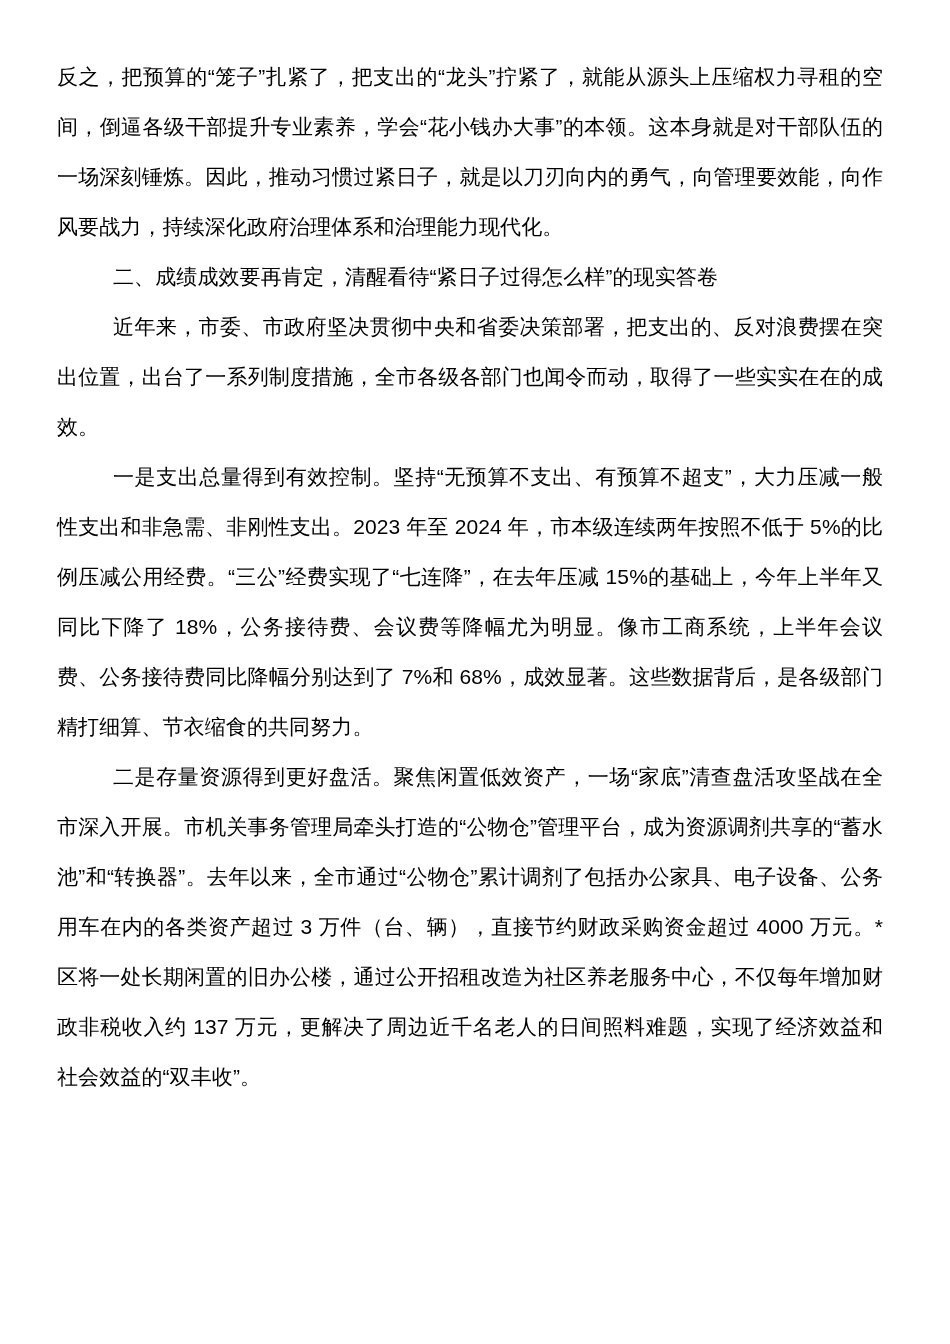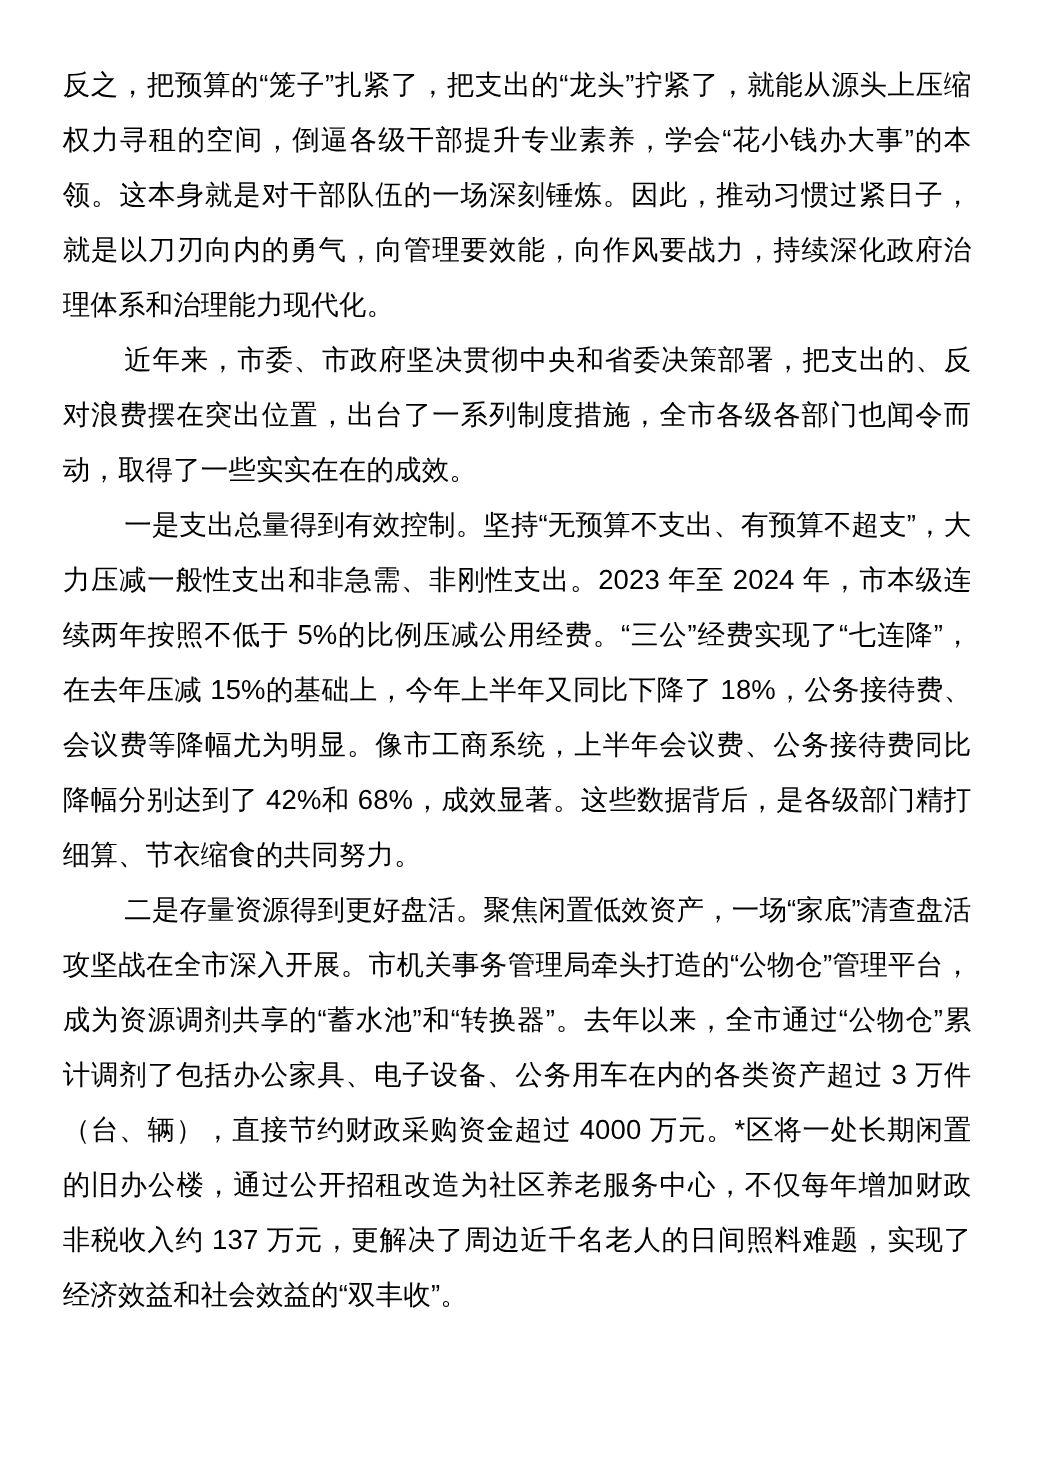--- a/index.html
+++ b/index.html
@@ -19,21 +19,21 @@
     box-sizing: border-box;
   }
   .doc-body {
     position: absolute;
     left: 57px;
     top: 52px;
     width: 826px;
   }
   .para {
     margin: 0;
-    font-size: 25px;
+    font-size: 21px;
     line-height: 50px;
     color: #000000;
     text-align: justify;
     text-justify: inter-ideograph;
     text-align-last: left;
     letter-spacing: 0.1px;
     font-weight: 400;
     -webkit-font-smoothing: antialiased;
   }
   .para.indent {
@@ -42,17 +42,18 @@
   .para + .para {
     margin-top: 0;
   }
 </style>
 </head>
 <body>
 
 <div class="page">
   <div class="doc-body">
     <p class="para">反之，把预算的“笼子”扎紧了，把支出的“龙头”拧紧了，就能从源头上压缩权力寻租的空间，倒逼各级干部提升专业素养，学会“花小钱办大事”的本领。这本身就是对干部队伍的一场深刻锤炼。因此，推动习惯过紧日子，就是以刀刃向内的勇气，向管理要效能，向作风要战力，持续深化政府治理体系和治理能力现代化。</p>
+    <p class="para indent">二、成绩成效要再肯定，清醒看待“紧日子过得怎么样”的现实答卷</p>
     <p class="para indent">近年来，市委、市政府坚决贯彻中央和省委决策部署，把支出的、反对浪费摆在突出位置，出台了一系列制度措施，全市各级各部门也闻令而动，取得了一些实实在在的成效。</p>
-    <p class="para indent">一是支出总量得到有效控制。坚持“无预算不支出、有预算不超支”，大力压减一般性支出和非急需、非刚性支出。2023 年至 2024 年，市本级连续两年按照不低于 5%的比例压减公用经费。“三公”经费实现了“七连降”，在去年压减 15%的基础上，今年上半年又同比下降了 18%，公务接待费、会议费等降幅尤为明显。像市工商系统，上半年会议费、公务接待费同比降幅分别达到了 42%和 68%，成效显著。这些数据背后，是各级部门精打细算、节衣缩食的共同努力。</p>
+    <p class="para indent">一是支出总量得到有效控制。坚持“无预算不支出、有预算不超支”，大力压减一般性支出和非急需、非刚性支出。2023 年至 2024 年，市本级连续两年按照不低于 5%的比例压减公用经费。“三公”经费实现了“七连降”，在去年压减 15%的基础上，今年上半年又同比下降了 18%，公务接待费、会议费等降幅尤为明显。像市工商系统，上半年会议费、公务接待费同比降幅分别达到了 7%和 68%，成效显著。这些数据背后，是各级部门精打细算、节衣缩食的共同努力。</p>
     <p class="para indent">二是存量资源得到更好盘活。聚焦闲置低效资产，一场“家底”清查盘活攻坚战在全市深入开展。市机关事务管理局牵头打造的“公物仓”管理平台，成为资源调剂共享的“蓄水池”和“转换器”。去年以来，全市通过“公物仓”累计调剂了包括办公家具、电子设备、公务用车在内的各类资产超过 3 万件（台、辆），直接节约财政采购资金超过 4000 万元。*区将一处长期闲置的旧办公楼，通过公开招租改造为社区养老服务中心，不仅每年增加财政非税收入约 137 万元，更解决了周边近千名老人的日间照料难题，实现了经济效益和社会效益的“双丰收”。</p>
   </div>
 </div>
 
 </body></html>

